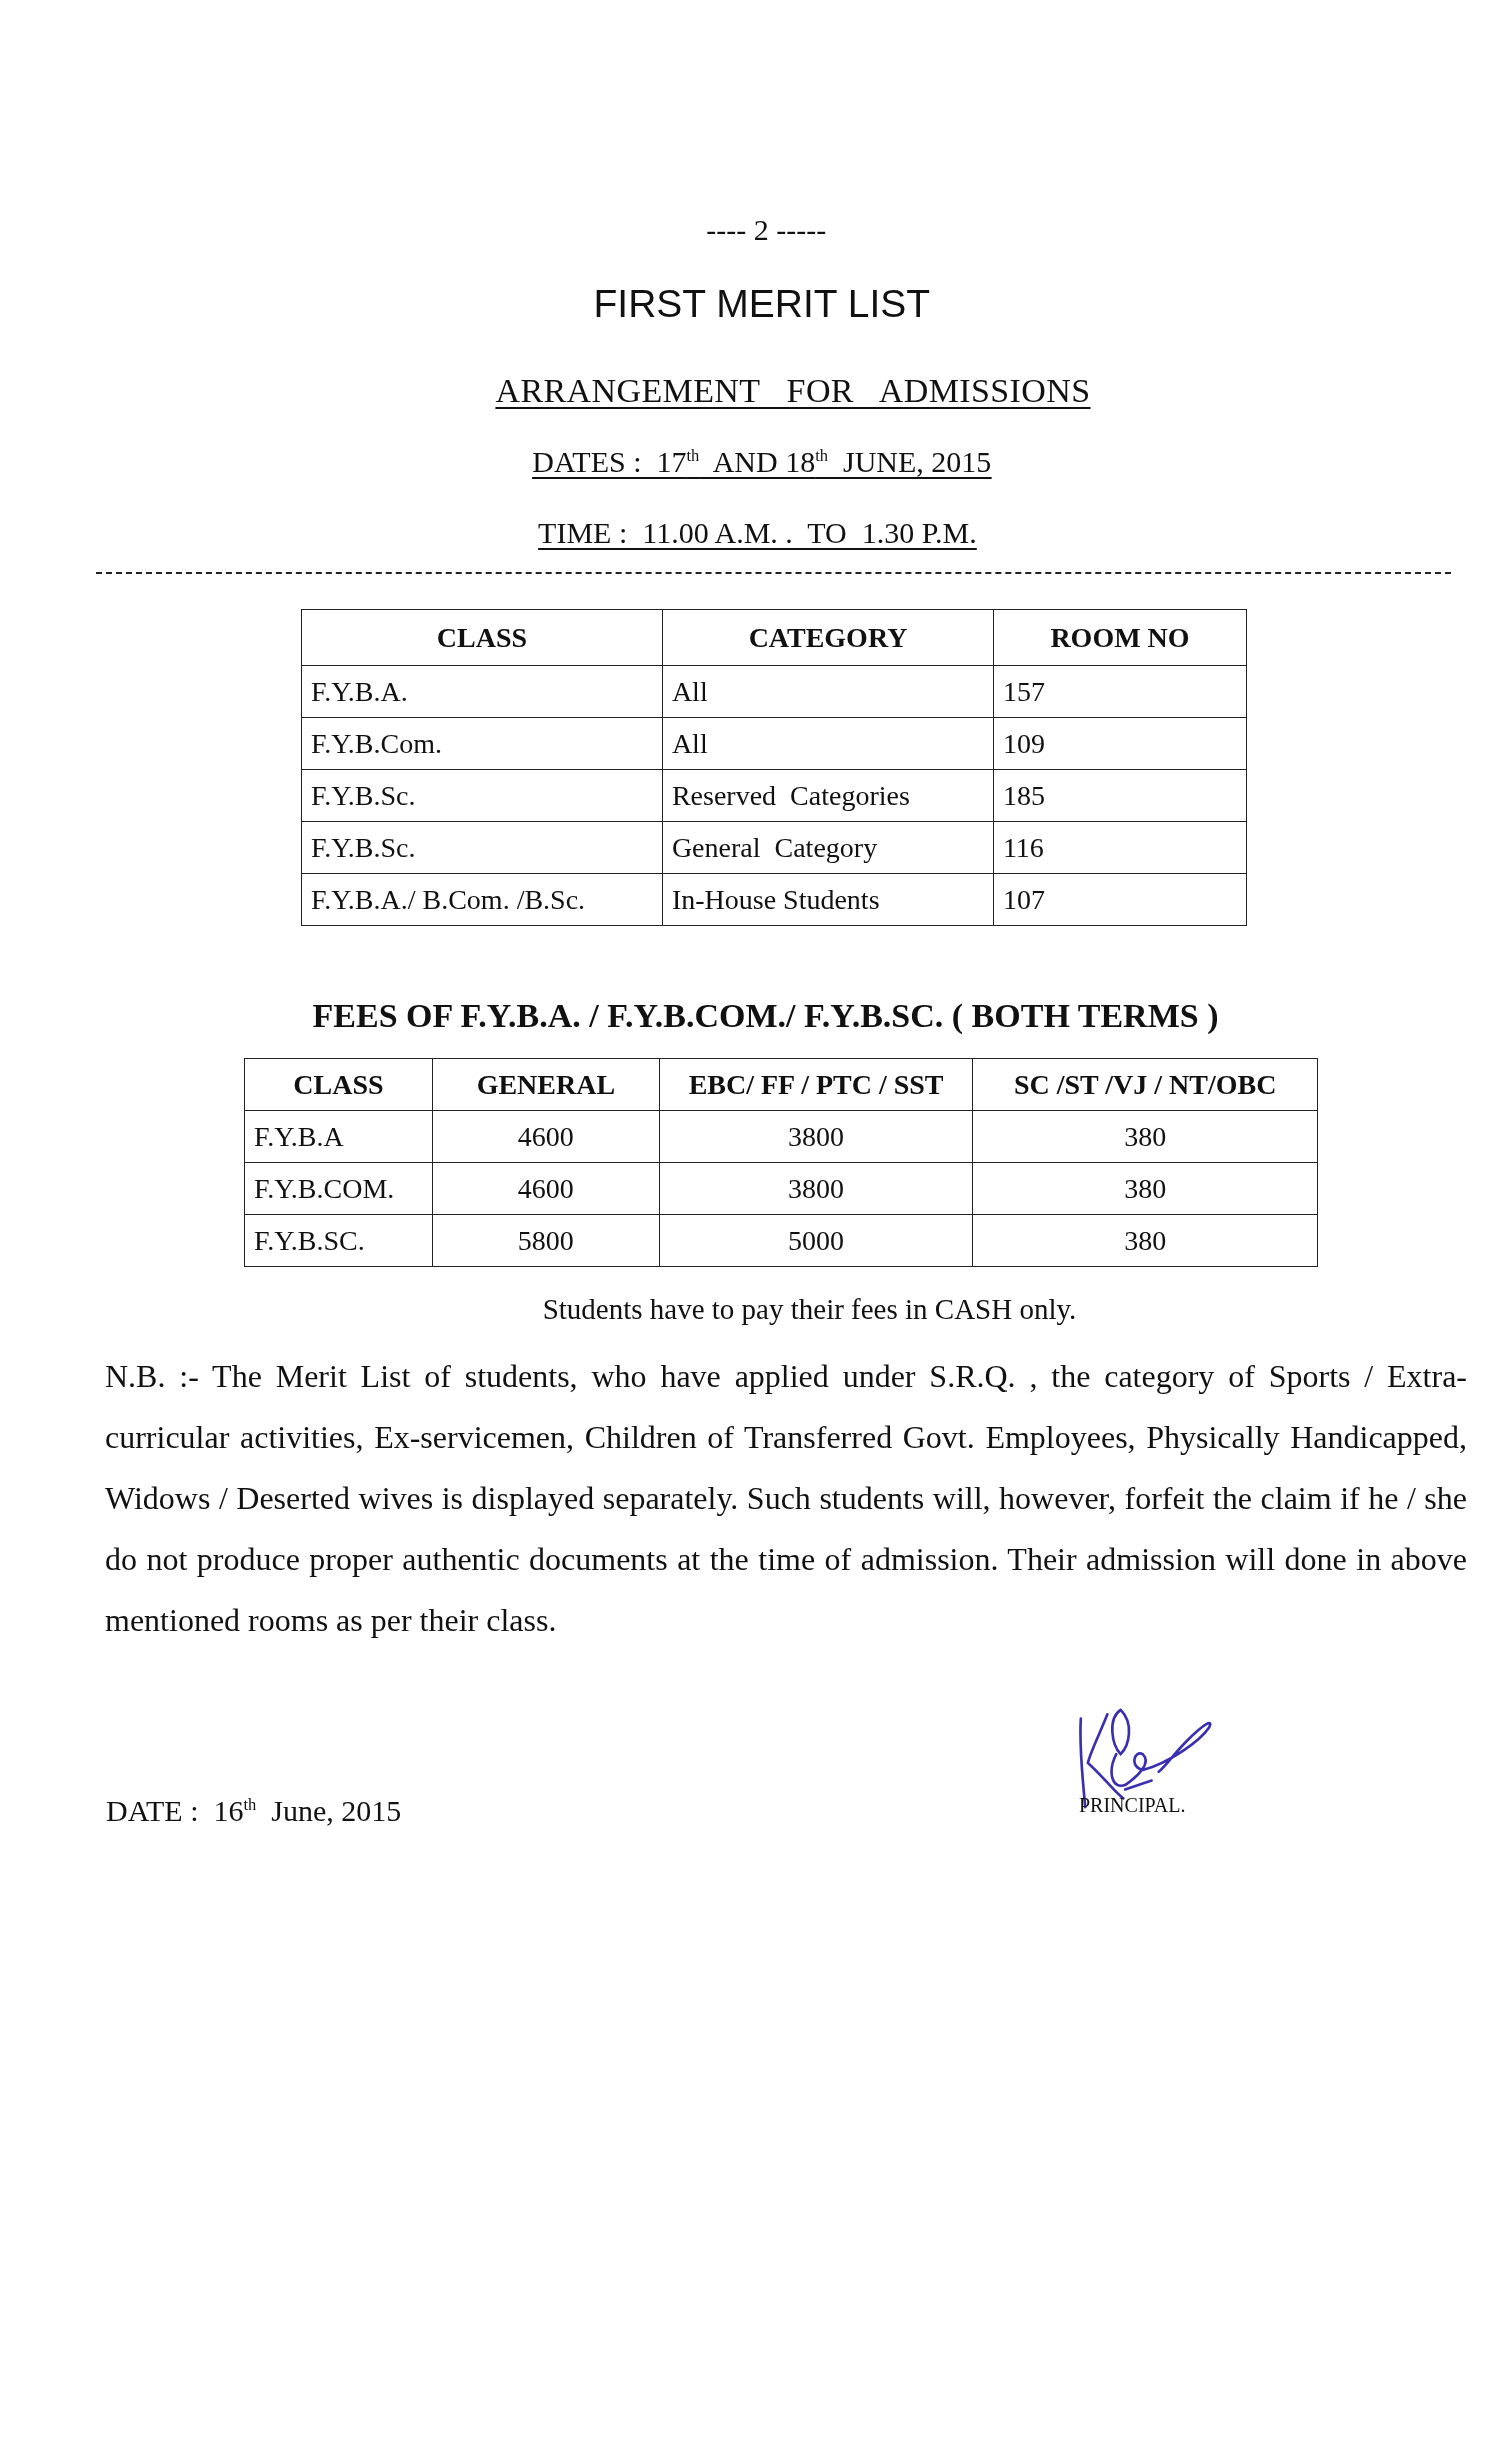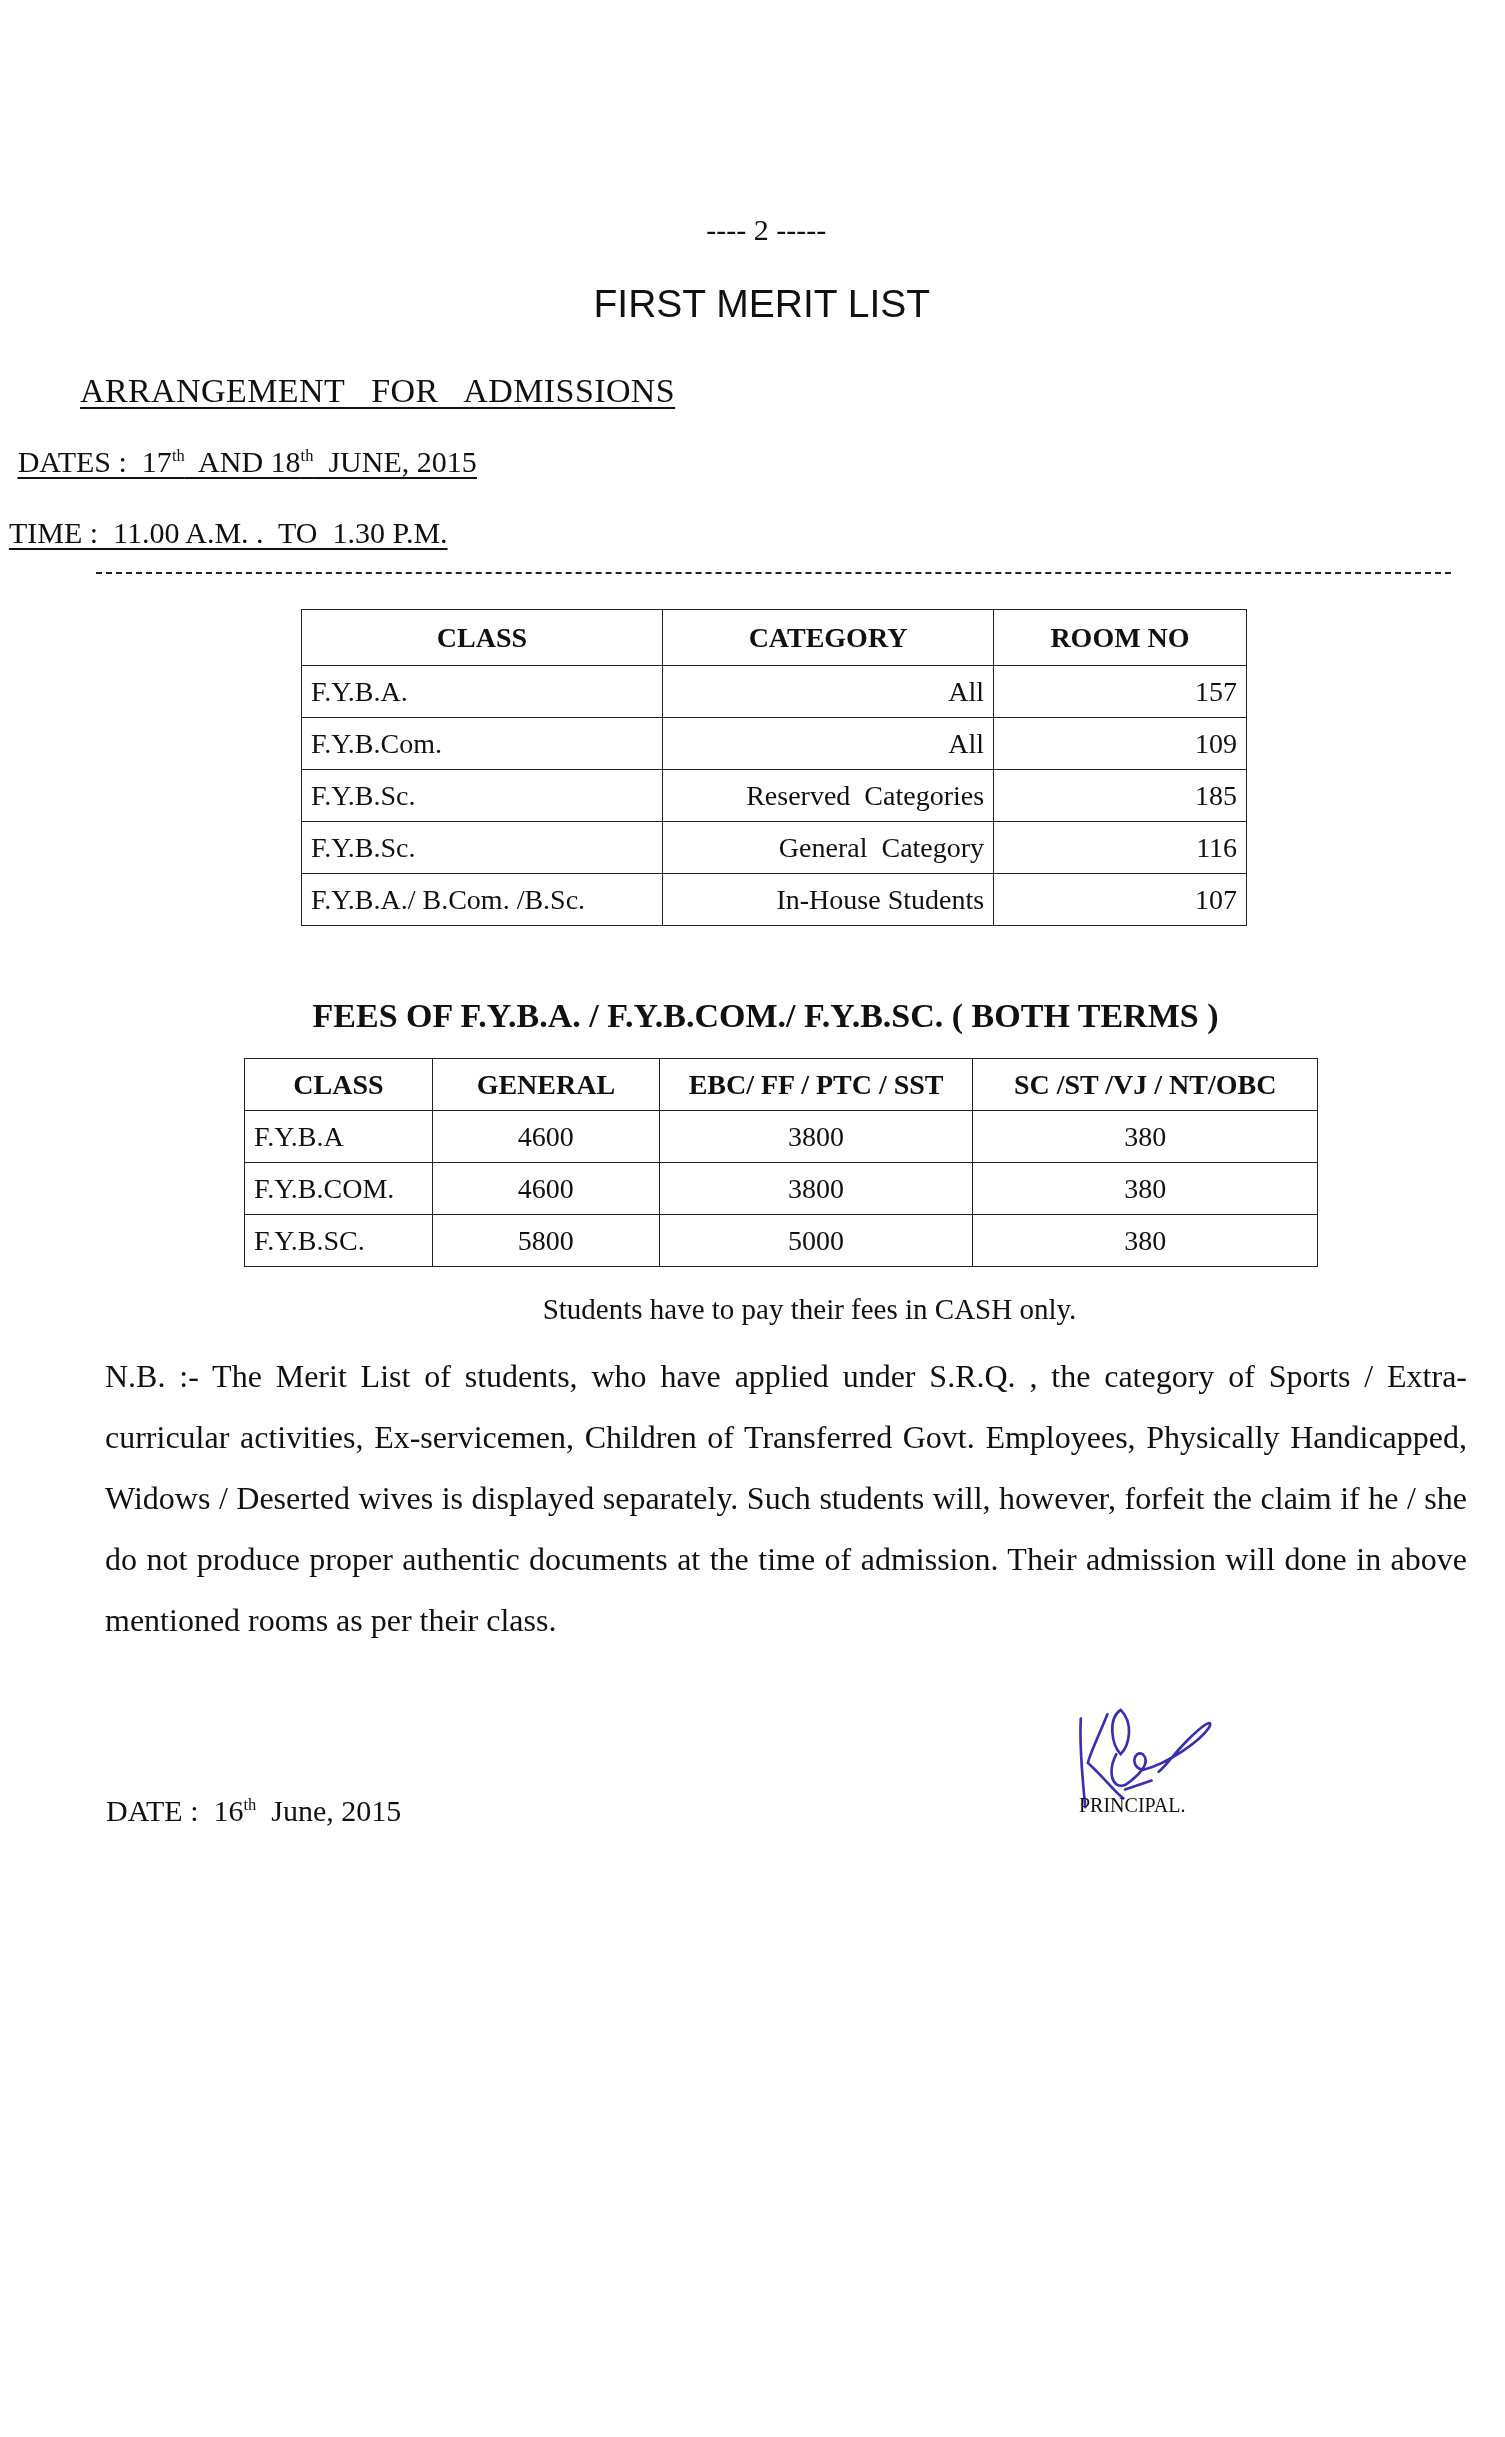--- a/index.html
+++ b/index.html
@@ -3,35 +3,35 @@
 <meta charset="utf-8">
 <style>
   html, body { margin: 0; padding: 0; background: #ffffff; }
   body { width: 1506px; height: 2438px; position: relative; overflow: hidden;
          font-family: "Liberation Serif", serif; color: #111; }
   .abs { position: absolute; }
   .page-num { top: 213px; left: 0; width: 1506px; text-align: center; font-size: 30px;
               padding-left: 26.6px; box-sizing: border-box; }
   .title { top: 282px; left: 0; width: 1506px; text-align: center;
            font-family: "Liberation Sans", sans-serif; font-size: 39px; padding-left: 17.7px; box-sizing: border-box; }
-  .u-line { left: 0; width: 1506px; font-size: 34px; }
+  .u-line { left: 0; width: 1506px; text-align: center; font-size: 34px; }
   .u-line span { text-decoration: underline; text-underline-offset: 5.3px; text-decoration-thickness: 1.8px; }
   .arr { top: 372px; padding-left: 80px; box-sizing: border-box; }
   .arr span { letter-spacing: 0.4px; }
   .dates { top: 445px; font-size: 30px; padding-left: 17.7px; box-sizing: border-box; }
   .time { top: 516px; font-size: 30px; padding-left: 8.9px; box-sizing: border-box; }
   sup { font-size: 0.55em; }
   .dash { top: 572px; left: 96px; width: 1355px; border-top: 2.7px dashed #222; }
 
   table { border-collapse: collapse; position: absolute; }
   td, th { border: 1.8px solid #222; font-size: 28px; height: 51px; padding: 0 8.9px; }
   th { font-weight: bold; }
   .t1 { top: 609px; left: 301px; width: 946px; }
   .t1 th { height: 55px; }
-  .t1 td.c { text-align: right; font-family: Liberation Serif, serif; }
+  .t1 td.c { text-align: left; font-family: Liberation Serif, serif; }
   .t1 td.l { text-align: left; }
 
   .fees-head { top: 997px; left: 0; width: 1506px; text-align: center; font-size: 34px; font-weight: bold; padding-left: 25px; box-sizing: border-box; }
   .t2 { top: 1058px; left: 244px; width: 1074px; }
   .t2 td, .t2 th { height: 51px; }
   .t2 td.c, .t2 th { text-align: center; }
   .t2 td.l { text-align: left; }
 
   .cash { top: 1293px; left: 0; width: 1506px; text-align: center; font-size: 29px; padding-left: 35px; box-sizing: border-box; margin-left: 39px; }
   .nb { top: 1346px; left: 105px; width: 1362px; font-size: 32px; line-height: 61px; text-align: justify; }

